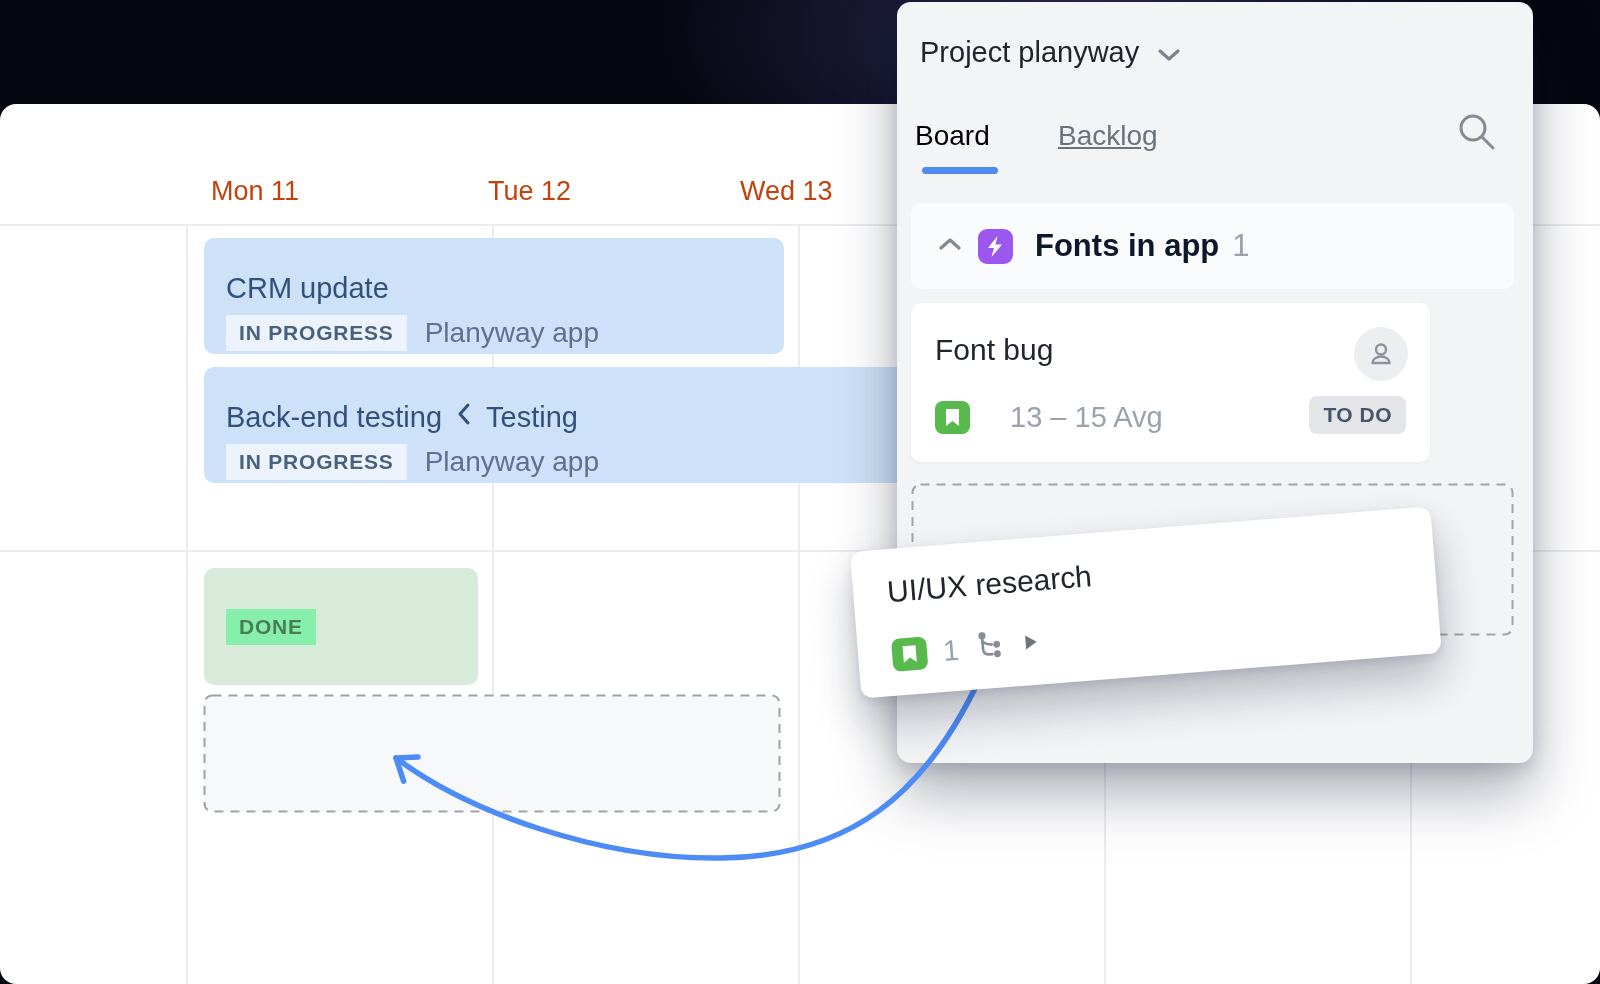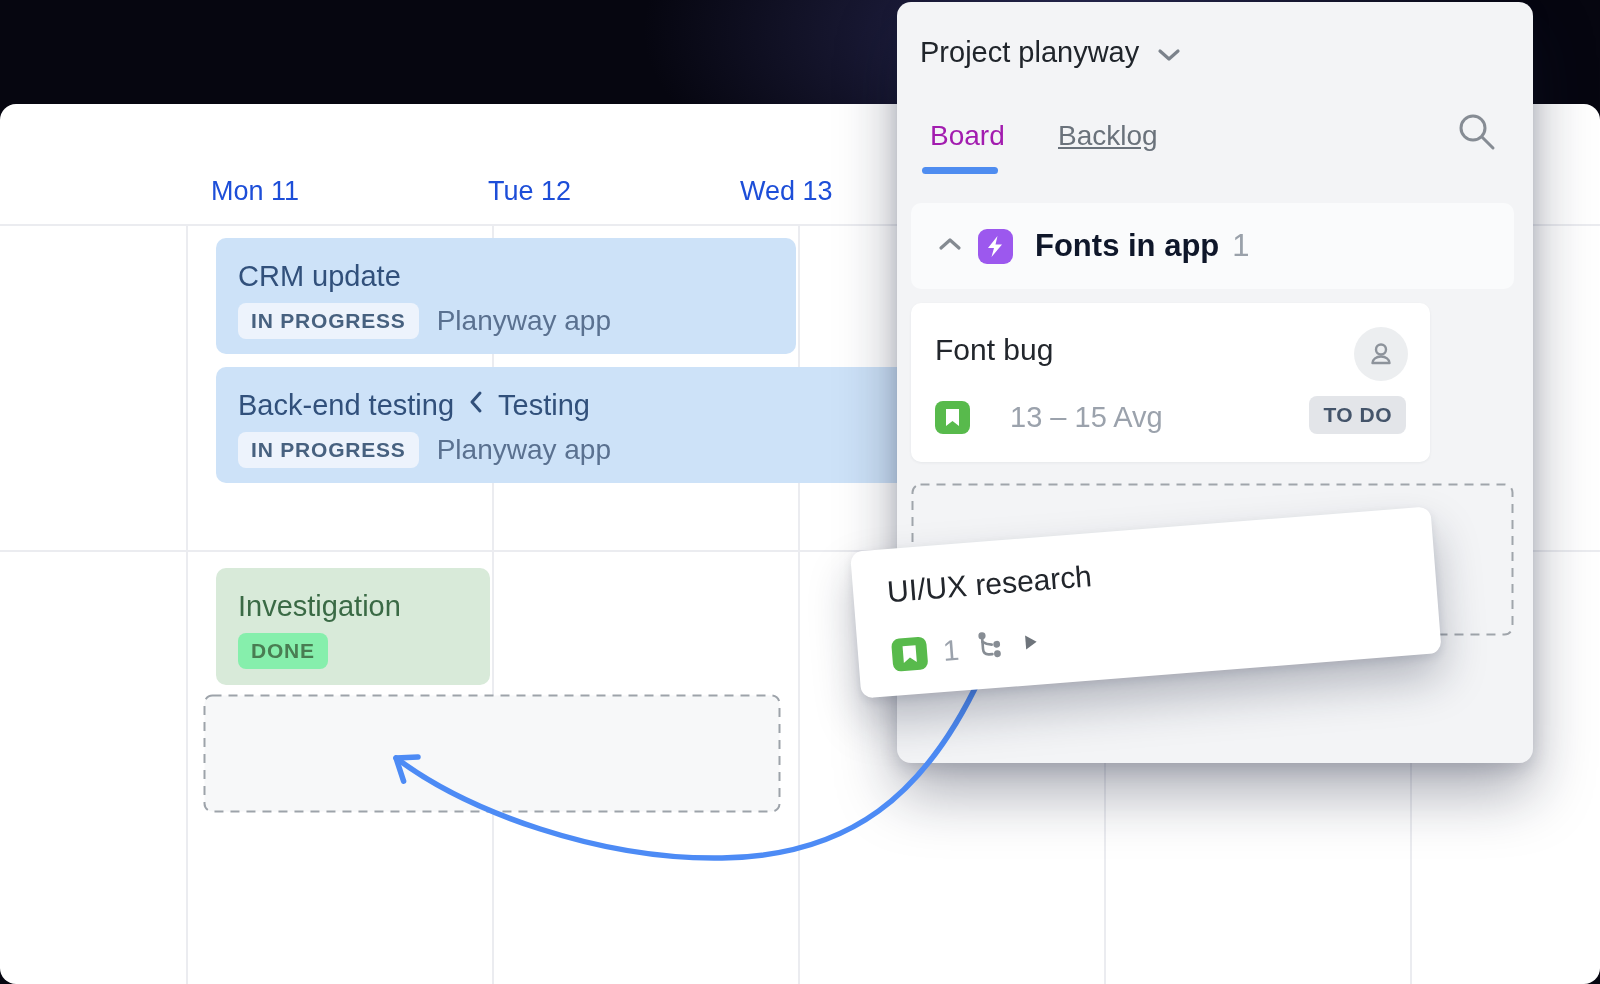--- a/index.html
+++ b/index.html
@@ -4,51 +4,51 @@
 <style>
   html,body{margin:0;padding:0;}
   body{width:1600px;height:984px;overflow:hidden;font-family:"Liberation Sans",sans-serif;
        background:#060610;}
   .stage{position:relative;width:1600px;height:984px;
          background:radial-gradient(620px 280px at 1090px 30px, rgba(48,48,96,.85), rgba(6,6,16,0) 72%),#060610;}
 
   
   .sheet{position:absolute;left:0;top:104px;width:1600px;height:880px;background:#ffffff;
          border-radius:16px;overflow:hidden;}
-  .day-label{position:absolute;top:72px;font-size:27px;color:#1d4ed8;white-space:nowrap;}
+  .day-label{position:absolute;top:72px;font-size:27px;color:#c2410c;white-space:nowrap;}
   .d1{left:211px}.d2{left:488px}.d3{left:740px}
   .vline{position:absolute;top:120px;bottom:0;width:1.5px;background:#ebecf0;}
   .v1{left:186px}.v2{left:492px}.v3{left:798px}.v4{left:1104px}.v5{left:1410px}
   .hline{position:absolute;left:0;width:1600px;height:1.5px;background:#ebecf0;}
   .h1{top:120px}.h2{top:446px}
 
   
-  .event{position:absolute;border-radius:10px;padding:20px 22px;box-sizing:border-box;margin-left:12px;}
+  .event{position:absolute;border-radius:10px;padding:32px 22px;box-sizing:border-box;}
   .event .title-row{display:flex;align-items:center;gap:14px;font-size:29px;line-height:36px;}
   .event .meta-row{display:flex;align-items:center;gap:18px;margin-top:9px;}
-  .badge{font-size:21px;font-weight:700;letter-spacing:.8px;padding:6px 13px;border-radius:8px;
+  .badge{font-size:21px;font-weight:700;letter-spacing:.8px;padding:6px 13px;border-radius:0;
          line-height:24px;white-space:nowrap;}
   .ev-blue{background:#cde2f8;color:#31507b;}
   .ev-blue .badge{background:#edf3fc;color:#47617f;}
   .ev-blue .proj{font-size:28px;color:#5a7190;}
   .ev-crm{left:204px;top:134px;width:580px;height:116px;}
   .ev-backend{left:204px;top:263px;width:884px;height:116px;border-radius:10px 0 0 10px;}
   .ev-green{background:#d8ead9;color:#3a6a45;}
   .ev-green .badge{background:#86efac;color:#497d52;}
   .ev-invest{left:204px;top:464px;width:274px;height:117px;}
   .slot-cal{position:absolute;left:203px;top:590px;width:578px;height:119px;}
 
   
   .panel{position:absolute;left:897px;top:2px;width:636px;height:761px;background:#f3f4f6;
          border-radius:14px;z-index:5;
          box-shadow:0 30px 60px rgba(16,22,50,.35),0 6px 18px rgba(16,22,50,.15);}
   .panel-title{position:absolute;left:23px;top:34px;font-size:29px;color:#20252b;white-space:nowrap;}
   .panel-title-chevron{position:absolute;left:259px;top:44px;}
   .tab{position:absolute;top:118px;font-size:28px;white-space:nowrap;}
-  .tab-board{left:33px;color:#a21caf;}
+  .tab-board{left:18px;color:#000000;}
   .tab-backlog{left:161px;color:#6a727b;text-decoration:underline;}
   .tab-underline{position:absolute;left:25px;top:165px;width:76px;height:7px;border-radius:4px;}
   .search-btn{position:absolute;left:558px;top:108px;width:44px;height:44px;}
   .section-head{position:absolute;left:14px;top:201px;width:603px;height:86px;background:#fafbfc;
                 border-radius:10px;display:flex;align-items:center;padding-left:27px;box-sizing:border-box;}
   .section-head .bolt{width:35px;height:35px;border-radius:9px;margin-left:16px;
                       display:flex;align-items:center;justify-content:center;}
   .section-title{font-size:31px;font-weight:700;color:#0f172a;margin-left:22px;white-space:nowrap;}
   .section-count{font-size:31px;color:#9aa1aa;margin-left:13px;}
   .board-card{position:absolute;left:14px;top:301px;width:519px;height:159px;background:#fff;
@@ -112,23 +112,20 @@
         </span>
         <span>Testing</span>
       </div>
       <div class="meta-row">
         <span class="badge">IN PROGRESS</span>
         <span class="proj">Planyway app</span>
       </div>
     </div>
 
     <div class="event ev-green ev-invest">
-      <div class="title-row">
-        <span>Investigation</span>
-      </div>
       <div class="meta-row">
         <span class="badge">DONE</span>
       </div>
     </div>
 
     <div class="slot-cal">
       <svg width="578" height="119">
         <rect x="1.5" y="1.5" width="575" height="116" rx="8" fill="#f7f8f9" stroke="#9da3aa" stroke-width="2" stroke-dasharray="9 7"></rect>
       </svg>
     </div>

